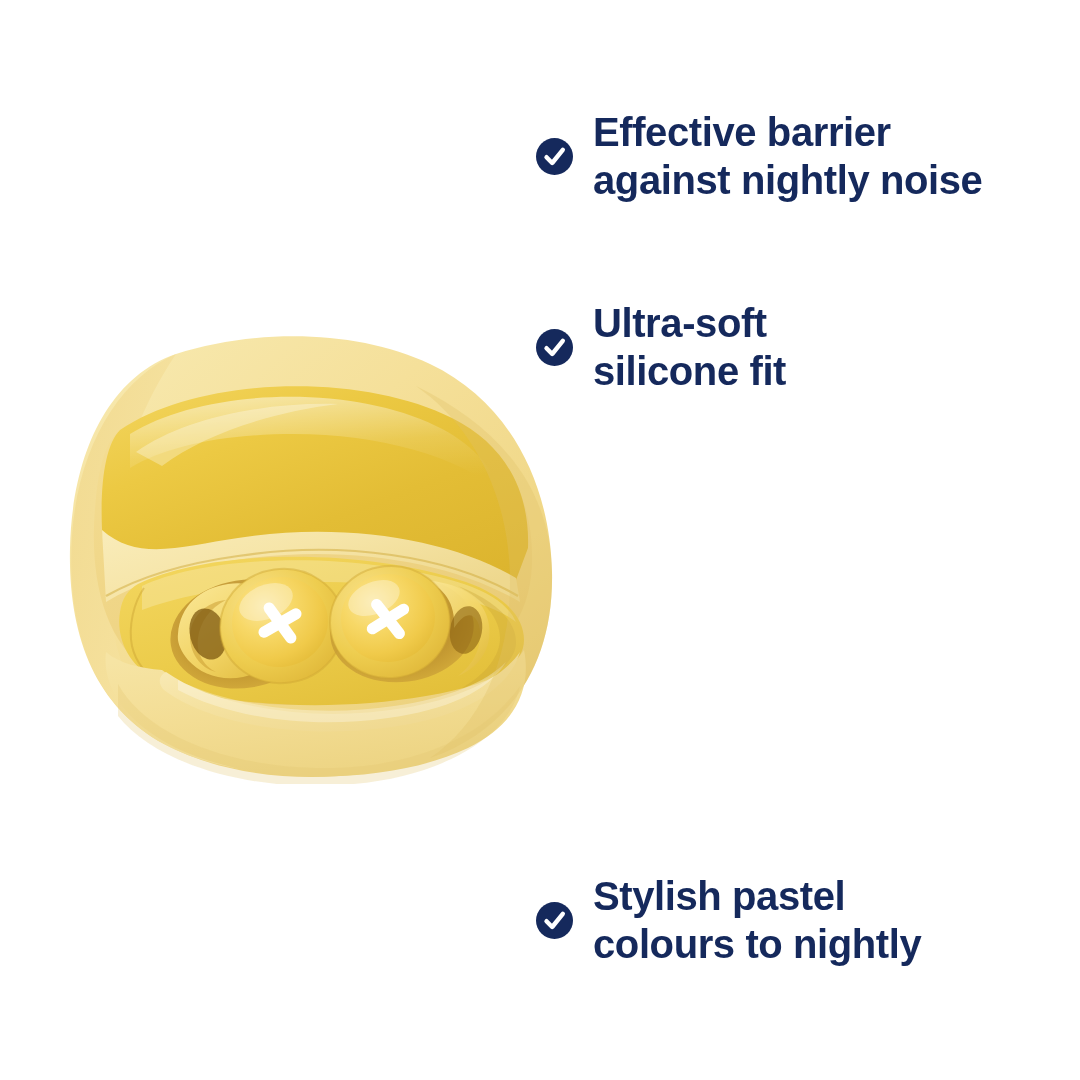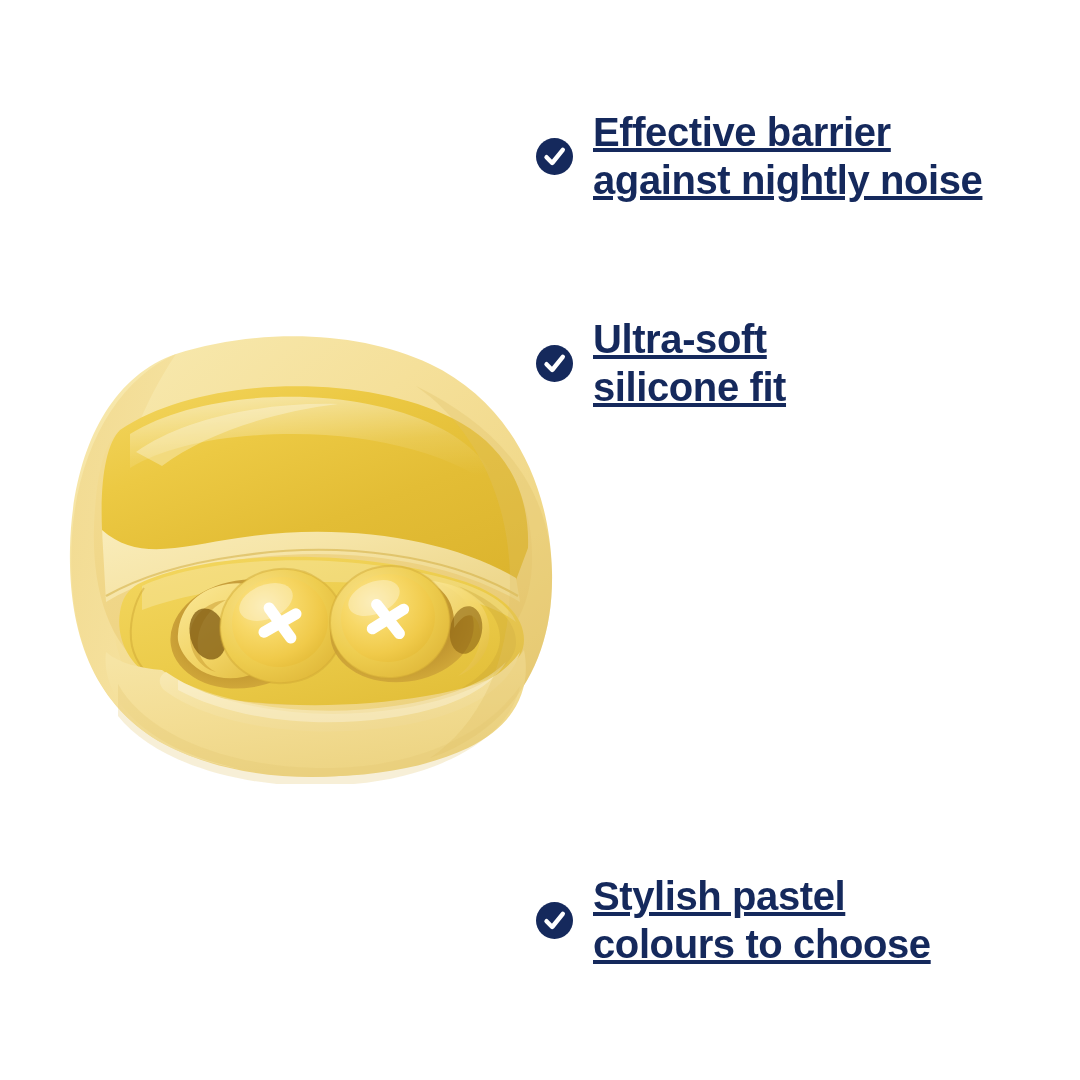--- a/index.html
+++ b/index.html
@@ -41,21 +41,20 @@
     display:block;
   }
   .check-icon svg{display:block;width:37px;height:37px;}
   .feature-text{
     font-size:40px;
     font-weight:bold;
     line-height:48px;
     color:#15295c;
     letter-spacing:-0.4px;
     white-space:pre-line;
-    text-decoration:underline;
   }
 </style>
 </head>
 <body>
 
 <div id="stage">
 
   <figure id="product-figure">
     <svg viewBox="0 0 510 450" xmlns="http://www.w3.org/2000/svg">
       <defs>
@@ -265,39 +264,39 @@
       <span class="check-icon">
         <svg viewBox="0 0 37 37" xmlns="http://www.w3.org/2000/svg">
           <circle cx="18.5" cy="18.5" r="18.5" fill="#15295c"></circle>
           <path d="M10.5 19.2 L16.2 25 L26.8 11.8" fill="none" stroke="#ffffff" stroke-width="4.4" stroke-linecap="round" stroke-linejoin="round"></path>
         </svg>
       </span>
       <span class="feature-text">Effective barrier
 against nightly noise</span>
     </li>
 
-    <li class="feature-row" style="top:207px;">
+    <li class="feature-row" style="top:191px;">
       <span class="check-icon">
         <svg viewBox="0 0 37 37" xmlns="http://www.w3.org/2000/svg">
           <circle cx="18.5" cy="18.5" r="18.5" fill="#15295c"></circle>
           <path d="M10.5 19.2 L16.2 25 L26.8 11.8" fill="none" stroke="#ffffff" stroke-width="4.4" stroke-linecap="round" stroke-linejoin="round"></path>
         </svg>
       </span>
       <span class="feature-text">Ultra-soft
 silicone fit</span>
     </li>
 
 
 
     <li class="feature-row" style="top:764px;">
       <span class="check-icon">
         <svg viewBox="0 0 37 37" xmlns="http://www.w3.org/2000/svg">
           <circle cx="18.5" cy="18.5" r="18.5" fill="#15295c"></circle>
           <path d="M10.5 19.2 L16.2 25 L26.8 11.8" fill="none" stroke="#ffffff" stroke-width="4.4" stroke-linecap="round" stroke-linejoin="round"></path>
         </svg>
       </span>
       <span class="feature-text">Stylish pastel
-colours to choose</span>
+colours to nightly</span>
     </li>
 
   </ul>
 
 </div>
 
 </body></html>

